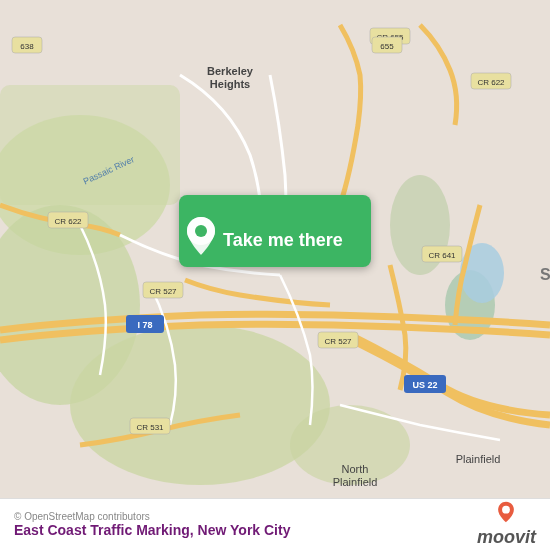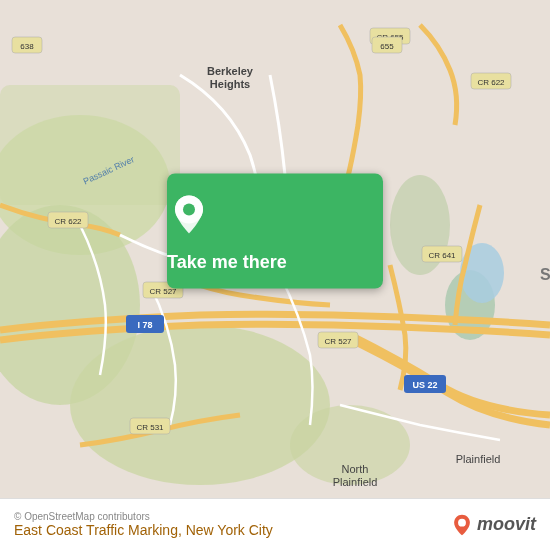--- a/index.html
+++ b/index.html
@@ -50,28 +50,29 @@
       flex-direction: column;
     }
 
     #attribution {
       font-size: 10px;
       color: #888;
     }
 
     #location-name {
       font-size: 14px;
-      font-weight: 400;
-      color: #a16207;
+      font-weight: 700;
+      color: #701a75;
     }
 
     #moovit-logo {
       display: flex;
       align-items: center;
       gap: 4px;
+      flex-direction: column;
     }
 
     .moovit-pin {
       width: 22px;
       height: 22px;
     }
 
     .moovit-text {
       font-size: 18px;
       font-weight: bold;
@@ -82,24 +83,23 @@
     
     #cta-button {
       position: absolute;
       left: 50%;
       top: 42%;
       transform: translate(-50%, -50%);
       background-color: #3cb563;
       border-radius: 8px;
       padding: 0;
       z-index: 15;
-      width: 216px;
-      display: flex;
-      flex-direction: column;
-      align-items: flex-start;
+      width: 192px;
+      display: flex;
+      align-items: flex-end;
       cursor: pointer;
       box-shadow: 0 2px 8px rgba(0,0,0,0.3);
     }
 
     #pin-icon-area {
       padding: 18px 0 10px 0;
       display: flex;
       justify-content: center;
     }
 

